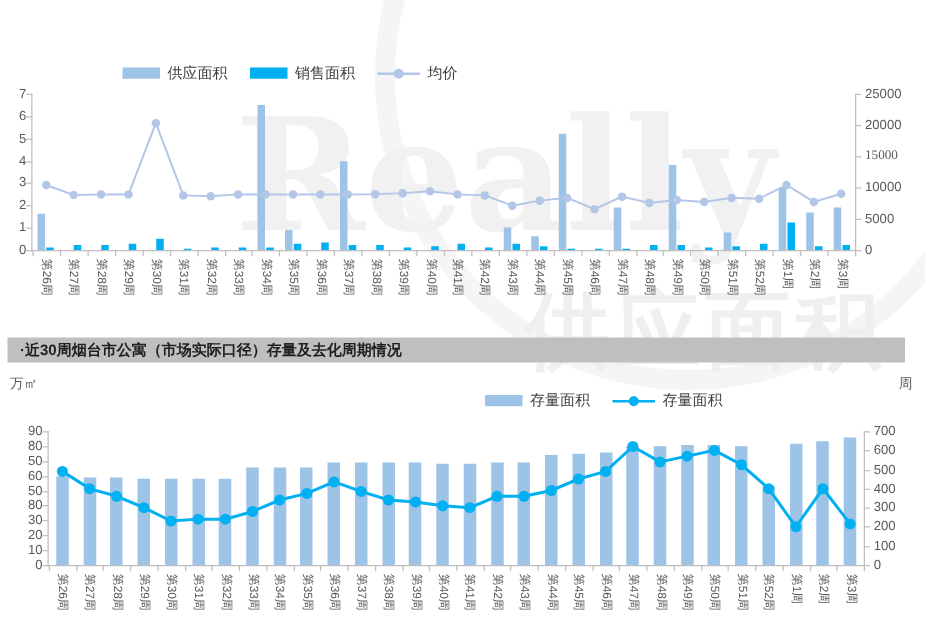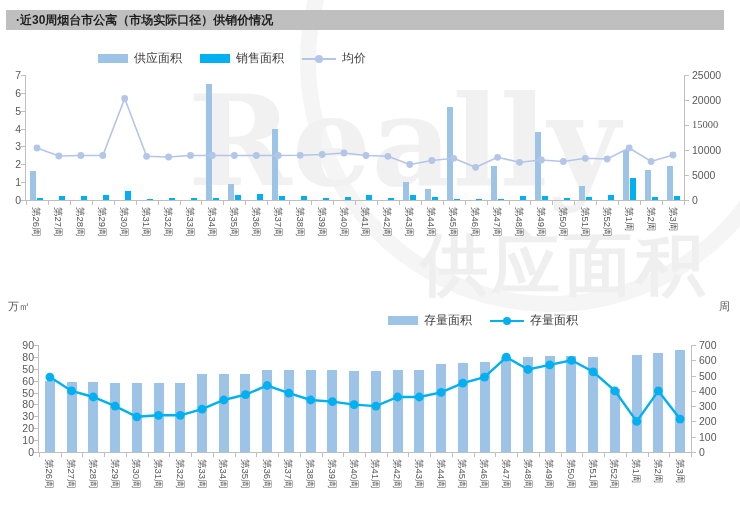--- a/index.html
+++ b/index.html
@@ -36,21 +36,20 @@
   .unit-label{position:absolute;font-size:11px;color:#595959;z-index:2;}
 </style>
 </head>
 <body>
 
 <div class="canvas">
   <div class="wm wm-circle"></div>
   <div class="wm wm-really">Really</div>
   <div class="wm wm-cn">供应面积</div>
 
-  <div class="section-header" style="top:10px">·近30周烟台市公寓（市场实际口径）供销价情况</div>
   <div class="legend" id="legend1" style="left:98px;top:50px">
       <div class="legend-item">
         <span class="sw-bar" style="background: rgb(157, 195, 230);"></span>
         <span class="legend-label">供应面积</span>
       </div>
       <div class="legend-item">
         <span class="sw-bar" style="background: rgb(0, 176, 240);"></span>
         <span class="legend-label">销售面积</span>
       </div>
       <div class="legend-item">
@@ -222,20 +221,21 @@
       <div class="xlab" style="left: 498px; top: 132px;">第48周</div>
       <div class="xlab" style="left: 519.93px; top: 132px;">第49周</div>
       <div class="xlab" style="left: 541.87px; top: 132px;">第50周</div>
       <div class="xlab" style="left: 563.8px; top: 132px;">第51周</div>
       <div class="xlab" style="left: 585.73px; top: 132px;">第52周</div>
       <div class="xlab" style="left: 607.67px; top: 132px;">第1周</div>
       <div class="xlab" style="left: 629.6px; top: 132px;">第2周</div>
       <div class="xlab" style="left: 651.53px; top: 132px;">第3周</div>
     </div>
 
+  <div class="section-header" style="top:270px">·近30周烟台市公寓（市场实际口径）存量及去化周期情况</div>
   <div class="unit-label" style="left:8px;top:299px">万㎡</div>
   <div class="unit-label" style="right:10px;top:299px;text-align:right">周</div>
   <div class="legend" id="legend2" style="left:388px;top:312px">
       <div class="legend-item">
         <span class="sw-bar" style="background: rgb(157, 195, 230);"></span>
         <span class="legend-label">存量面积</span>
       </div>
       <div class="legend-item">
         <span class="sw-line">
           <span class="sw-line-bar" style="background: rgb(0, 176, 240);"></span>

